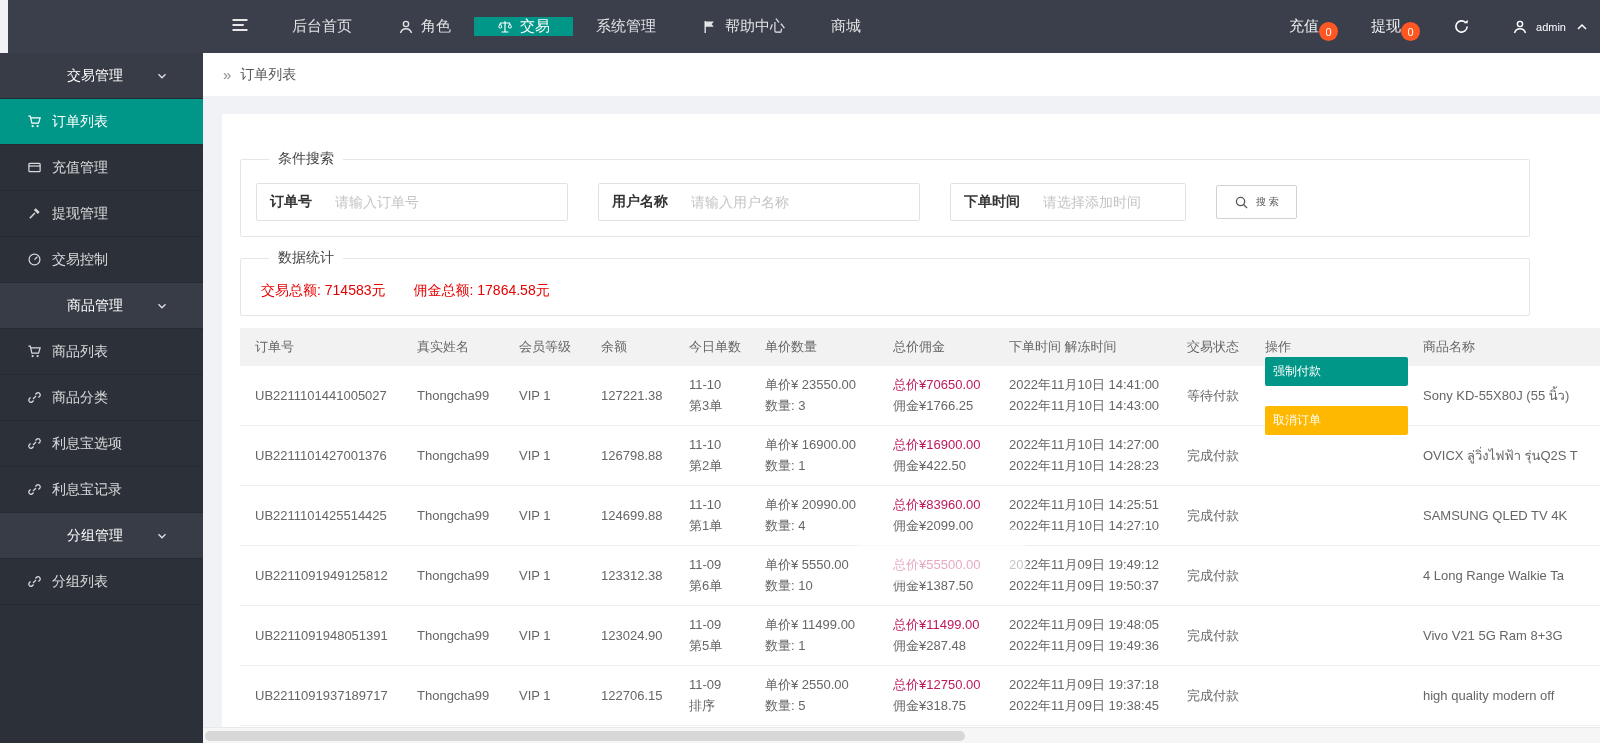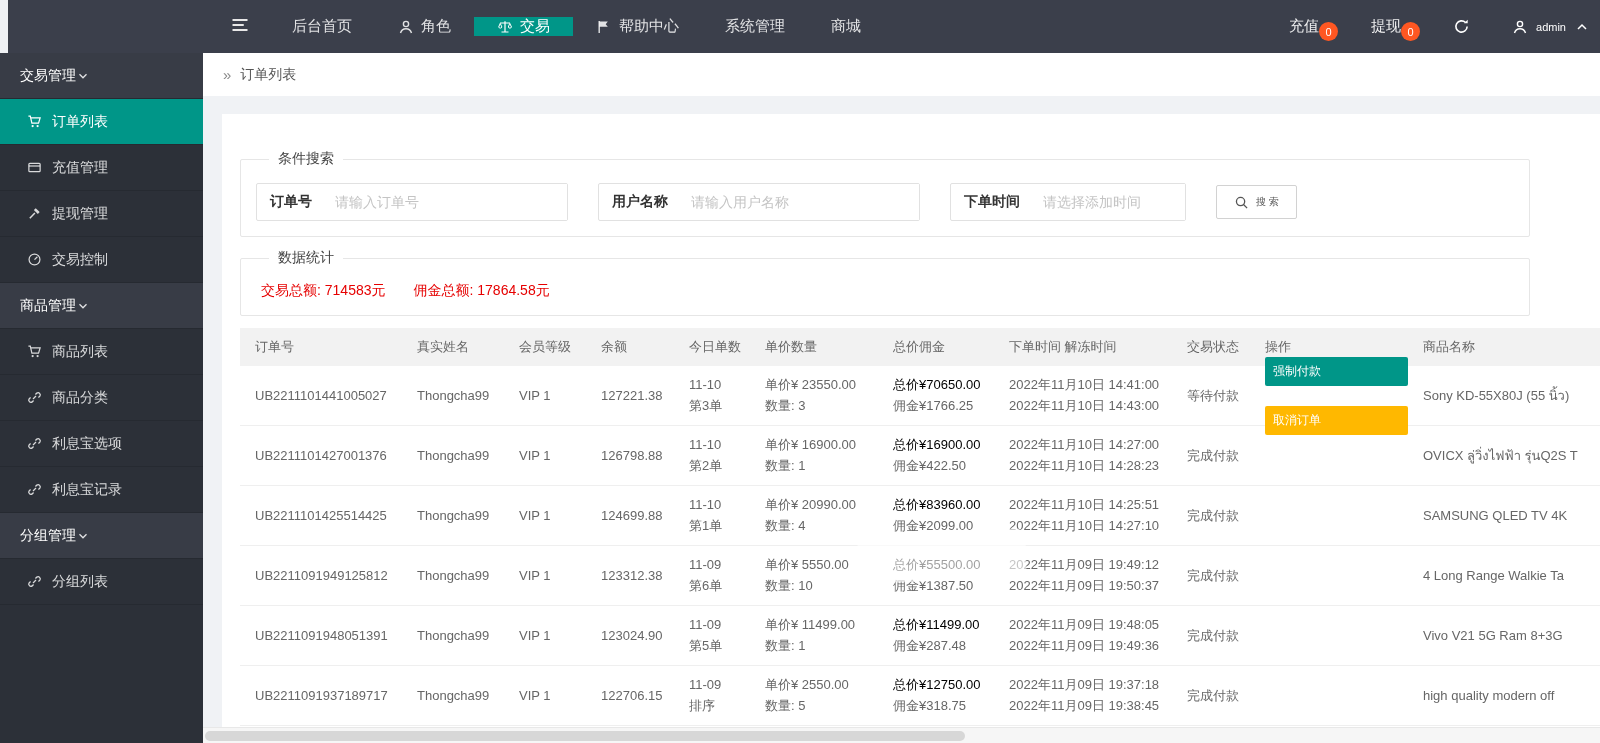--- a/index.html
+++ b/index.html
@@ -19,21 +19,21 @@
   .tb-action{position:relative;display:flex;align-items:center;padding:0 26px;color:rgba(255,255,255,.92);font-size:15px;cursor:pointer;}
   .badge{position:absolute;top:5px;right:7px;min-width:19px;height:19px;border-radius:10px;background:#ff5722;color:#fff;font-size:11px;display:flex;align-items:center;justify-content:center;padding:0 5px;}
   .tb-refresh{display:flex;align-items:center;padding:0 26px;color:#fff;cursor:pointer;}
   .tb-refresh svg{width:17px;height:17px;}
   .tb-user{display:flex;align-items:center;gap:8px;padding:0 16px;color:#fff;font-size:11px;cursor:pointer;}
   .tb-user svg{width:16px;height:16px;}
 
   
   .sidebar{position:absolute;top:53px;left:0;width:203px;height:690px;background:#2c3038;overflow:hidden;z-index:7;}
   .side-row{height:46px;display:flex;align-items:center;font-size:14px;border-bottom:1px solid #262a31;cursor:pointer;}
-  .side-group{background:#383c46;color:#fff;padding:0 20px;justify-content:flex-start;}
+  .side-group{background:#383c46;color:#fff;padding:0 34px;justify-content:flex-end;gap:32px;}
   .side-group svg{width:14px;height:14px;opacity:.85;}
   .side-item{background:#2c3038;color:rgba(255,255,255,.82);padding:0 20px 0 27px;gap:10px;}
   .side-item svg{width:15px;height:15px;flex:none;}
   .side-item.active{background:#009688;color:#fff;}
 
   
   .main{position:absolute;left:203px;top:53px;width:1397px;height:690px;}
   .breadcrumb-bar{height:43px;background:#fff;display:flex;align-items:center;padding:0 20px;font-size:14px;color:#555;gap:9px;}
   .crumb-icon{color:#8a8a8a;font-size:15px;}
   .card{margin:18px 0 0 19px;width:1440px;height:629px;background:#fff;padding:36px 18px 0;position:relative;}
@@ -53,21 +53,21 @@
   .stats-line{font-size:14px;color:#e60000;display:flex;gap:28px;padding-left:5px;}
 
   
   .table{width:1460px;font-size:13px;color:#666;}
   .thead{display:flex;align-items:center;background:#f2f2f2;height:38px;color:#666;}
   .tr{display:flex;align-items:center;height:60px;border-bottom:1px solid #efefef;background:#fff;}
   .th,.td{padding-left:15px;white-space:nowrap;flex:none;}
   .c0{width:162px;}.c1{width:102px;}.c2{width:82px;}.c3{width:88px;}.c4{width:76px;}
   .c5{width:128px;}.c6{width:116px;}.c7{width:178px;}.c8{width:78px;}.c9{width:158px;}.c10{width:292px;}
   .stack{display:flex;flex-direction:column;justify-content:center;gap:3px;line-height:18px;}
-  .red{color:#000000;}
+  .red{color:#be185d;}
   .actions{display:flex;gap:20px;flex-direction:column;}
   .btn{display:inline-block;padding:6px 8px;border-radius:2px;color:#fff;font-size:12px;cursor:pointer;white-space:nowrap;}
   .btn.primary{background:#009688;}
   .btn.warning{background:#ffb800;}
 
   
   .hscroll{position:absolute;left:203px;bottom:0;width:1397px;height:16px;background:#f6f6f6;border-top:1px solid #e8e8e8;z-index:9;}
   .hscroll-thumb{position:absolute;left:2px;top:3px;height:10px;width:760px;background:#d7d7d7;border-radius:5px;}
   .watermark{position:absolute;left:858px;top:531px;width:168px;height:50px;background:rgba(255,255,255,.62);border-radius:10px;transform:rotate(-2deg);z-index:6;}
 </style>
@@ -93,28 +93,28 @@
         <span>角色</span>
       </div>
       <div class="nav-item active">
         <svg viewBox="0 0 16 16">
           <path d="M8 2.2v10.6M4.5 13h7M3 4h10" stroke="currentColor" stroke-width="1.2" fill="none"></path>
           <path d="M3.2 4.4L1.7 8a1.7 1.7 0 003.2 0zM12.8 4.4L11.3 8a1.7 1.7 0 003.2 0z" stroke="currentColor" stroke-width="1" fill="none"></path>
         </svg>
         <span>交易</span>
       </div>
       <div class="nav-item">
+        <span>系统管理</span>
+      </div>
+      <div class="nav-item">
         <svg viewBox="0 0 16 16">
           <path d="M3.2 2v12" stroke="currentColor" stroke-width="1.4"></path>
           <path d="M3.2 2.6h8.6l-2.1 2.6 2.1 2.6H3.2z" fill="currentColor"></path>
         </svg>
         <span>帮助中心</span>
-      </div>
-      <div class="nav-item">
-        <span>系统管理</span>
       </div>
       <div class="nav-item">
         <span>商城</span>
       </div>
     </nav>
   <div class="topbar-right" id="topbar-right">
       <div class="tb-action">
         <span>充值</span>
         <span class="badge">0</span>
       </div>

